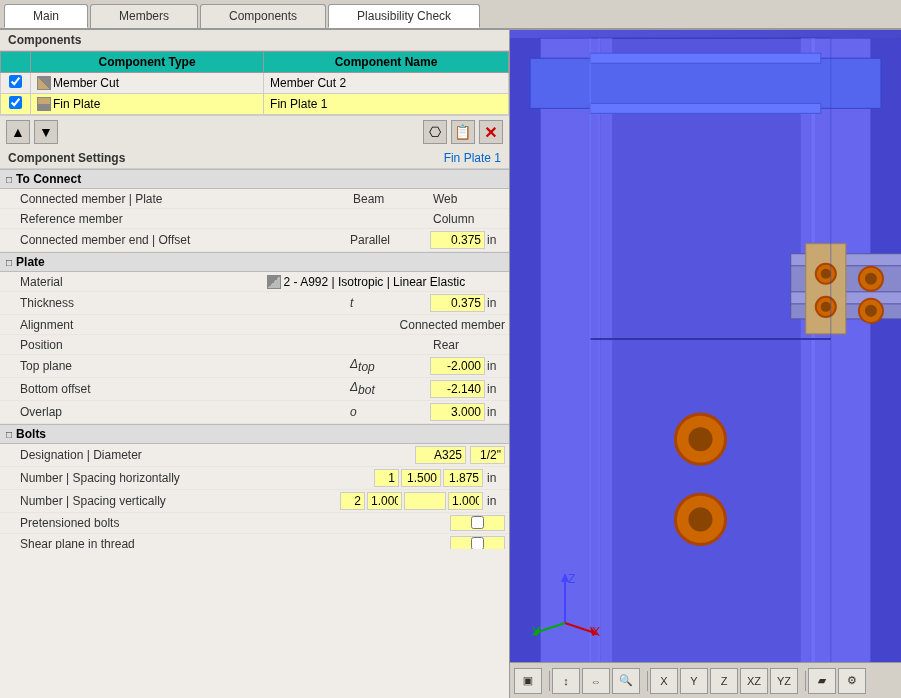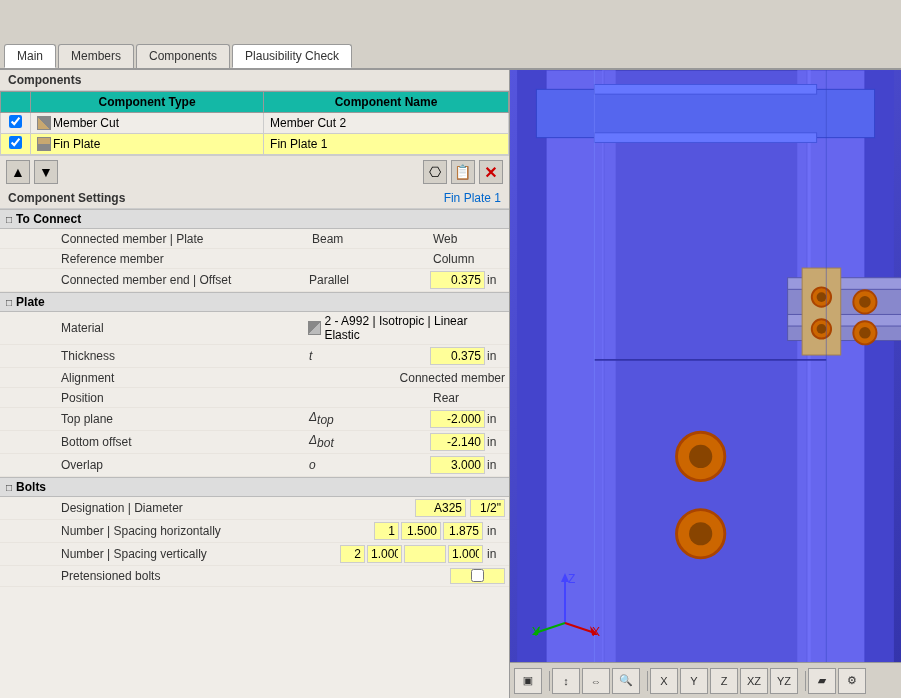--- a/index.html
+++ b/index.html
@@ -1,20 +1,20 @@
 <!DOCTYPE html>
 <html><head>
   <meta charset="utf-8">
   <style>
     * { box-sizing: border-box; margin: 0; padding: 0; font-family: Arial, sans-serif; font-size: 12px; }
     body { background: #d4d0c8; width: 901px; height: 698px; overflow: hidden; display: flex; flex-direction: column; }
 
     
     .tab-bar { display: flex; background: #d4d0c8; padding: 4px 4px 0 4px; border-bottom: 2px solid #999; }
-    .tab { padding: 4px 12px; border: 1px solid #999; border-bottom: none; background: #e8e4de; cursor: pointer; margin-right: 2px; border-radius: 3px 3px 0 0; color: #333; margin-top: 40px; }
+    .tab { padding: 4px 28px; border: 1px solid #999; border-bottom: none; background: #e8e4de; cursor: pointer; margin-right: 2px; border-radius: 3px 3px 0 0; color: #333; }
     .tab.active { background: #fff; border-bottom: 1px solid #fff; z-index: 1; }
 
     
     .main-content { display: flex; flex: 1; overflow: hidden; }
 
     
     .left-panel { width: 510px; display: flex; flex-direction: column; background: #f0ede8; border-right: 1px solid #999; overflow: hidden; }
 
     
     .section-header { background: #e8e4de; padding: 3px 8px; font-weight: bold; color: #333; border-bottom: 1px solid #ccc; }
@@ -36,21 +36,21 @@
     .toolbar-btn { width: 24px; height: 24px; border: 1px solid #999; background: #d4d0c8; cursor: pointer; display: flex; align-items: center; justify-content: center; font-size: 14px; }
     .toolbar-btn.delete { color: #cc0000; font-weight: bold; font-size: 16px; margin-left: auto; }
     .toolbar-spacer { flex: 1; }
     .settings-header { background: #e8e4de; padding: 3px 8px; font-weight: bold; color: #333; border-bottom: 1px solid #ccc; display: flex; justify-content: space-between; }
     .settings-header .subtitle { color: #0066cc; font-weight: normal; }
 
     
     .group-header { display: flex; align-items: center; padding: 2px 6px; background: #ddd; border-top: 1px solid #bbb; border-bottom: 1px solid #bbb; font-weight: bold; cursor: pointer; }
     .group-header .collapse-icon { margin-right: 4px; font-size: 10px; color: #333; }
 
-    .prop-row { display: flex; align-items: center; padding: 1px 0; border-bottom: 1px solid #e8e4de; min-height: 20px; gap: 41px; }
+    .prop-row { display: flex; align-items: center; padding: 1px 0; border-bottom: 1px solid #e8e4de; min-height: 20px; }
     .prop-indent { width: 16px; flex-shrink: 0; }
     .prop-label { flex: 1; padding: 1px 4px; color: #333; }
     .prop-value { padding: 1px 4px; color: #333; min-width: 80px; text-align: left; }
 
     .input-yellow { background: #ffff99; border: 1px solid #ccc; padding: 1px 3px; width: 55px; text-align: right; }
     .unit-label { padding: 1px 2px; color: #333; min-width: 20px; }
     .prop-right { display: flex; align-items: center; padding: 1px 4px; }
 
     
     .material-badge { display: flex; align-items: center; gap: 3px; }

